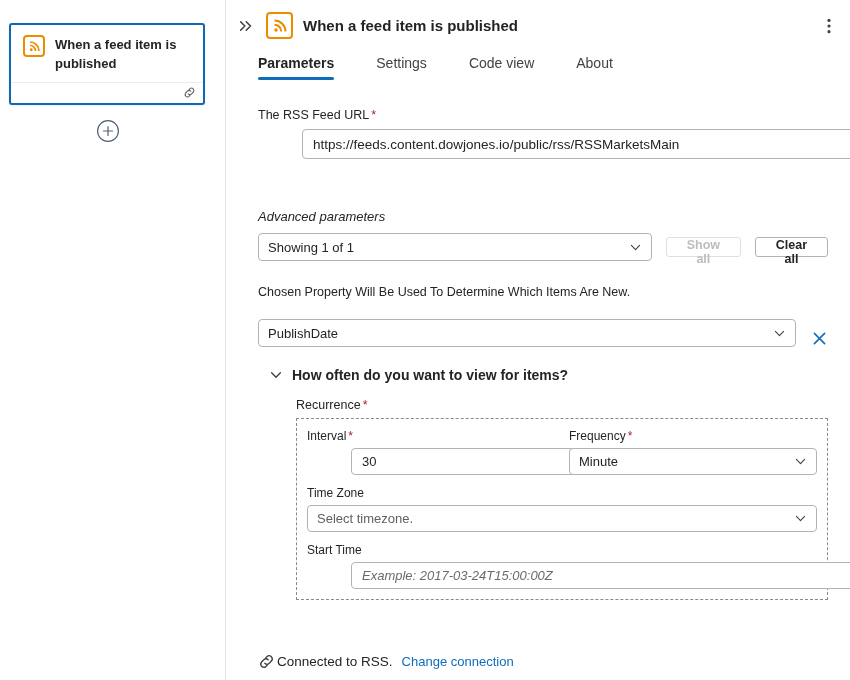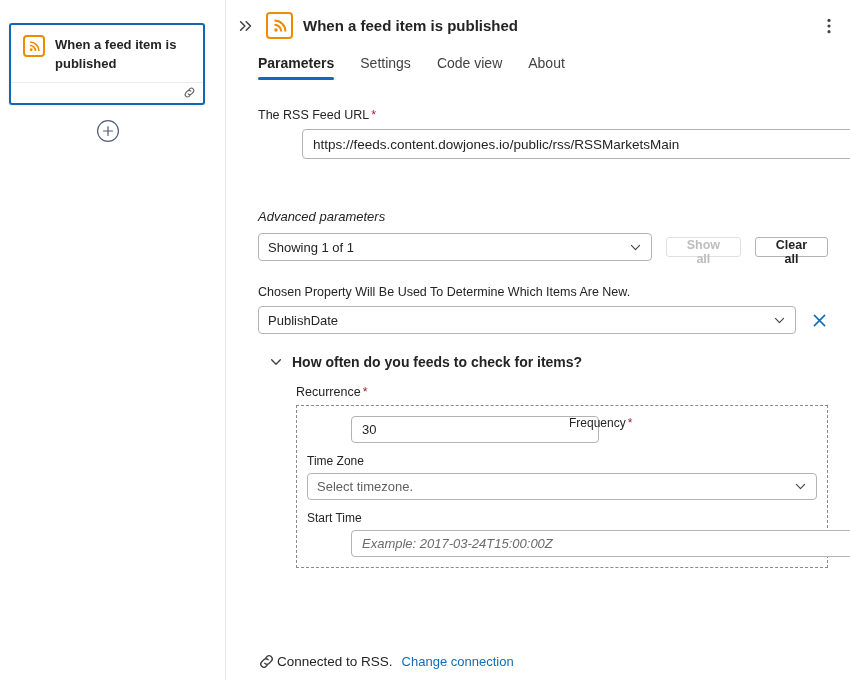--- a/index.html
+++ b/index.html
@@ -23,21 +23,21 @@
     color:#50607a; cursor:pointer; background:#fff; border-radius:50%; }
 
   
   .panel { position:absolute; left:227px; top:0; width:623px; height:680px; background:#fff; }
   .panel-header { display:flex; align-items:center; padding:12px 10px 0 10px; }
   .collapse-btn { width:18px; height:18px; color:#424242; margin-right:11px; cursor:pointer; }
   .header-icon { width:27px; height:27px; margin-right:10px; }
   .panel-title { font-size:15px; font-weight:700; flex:1; }
   .more-btn { width:18px; height:18px; color:#424242; cursor:pointer; margin-right:2px; }
 
-  .tabs { display:flex; gap:26px; padding-left:31px; margin-top:16px; }
+  .tabs { display:flex; gap:42px; padding-left:31px; margin-top:16px; }
   .tab { font-size:14px; color:#424242; padding-bottom:9px; position:relative; cursor:pointer; }
   .tab.active { font-weight:700; color:#242424; }
   .tab.active::after { content:""; position:absolute; left:0; right:0; bottom:0;
     height:3px; border-radius:2px; background:#0f6cbd; }
 
   .content { padding:0 22px 0 31px; }
   .field-label { font-size:12.5px; color:#242424; }
   .star { color:#a4262c; margin-left:2px; }
   .text-input { width:100%; height:30px; border:1px solid #b3b3b3; border-radius:4px;
     padding:0 10px; font-size:13.5px; color:#242424; font-family:"Liberation Sans",sans-serif;
@@ -54,21 +54,21 @@
 
   .adv-label { margin-top:50px; font-size:13px;font-style:italic; }
   .adv-row { display:flex; gap:14px; margin-top:9px; align-items:center; }
   .adv-combo { width:423px; }
   .btn { height:20px; padding:0 13px; border-radius:3px; background:#fff;
     font-size:12.5px; font-weight:700; font-family:"Liberation Sans",sans-serif; cursor:pointer; }
   .btn.disabled { color:#bdbdbd; border:1px solid #e0e0e0; cursor:default; }
   .btn.normal { color:#242424; border:1px solid #b3b3b3; }
 
   .chosen-label { margin-top:24px; font-size:12.5px; }
-  .chosen-row { display:flex; gap:15px; margin-top:7px; align-items:center; }
+  .chosen-row { display:flex; gap:15px; margin-top:20px; align-items:flex-end; }
   .chosen-combo { flex:1; }
   .dismiss-btn { width:17px; height:17px; color:#0f6cbd; cursor:pointer; flex:0 0 auto; }
 
   .section-toggle { margin-top:20px; margin-left:11px; display:flex; align-items:center;
     gap:9px; cursor:pointer; }
   .section-toggle .chev { width:14px; height:14px; color:#424242; }
   .section-title { font-size:14px; font-weight:700; }
 
   .recurrence { margin-top:15px; margin-left:38px; }
   .rec-box { margin-top:6px; border:1px dashed #8a8a8a; padding:10px; background:#fff;
@@ -192,38 +192,49 @@
       </span>
     </div>
 
     
     <div class="section-toggle">
       <span class="chev">
         <svg width="14" height="14" viewBox="0 0 16 16">
             <path d="M3 5.5 8 10.5 13 5.5" fill="none" stroke="currentColor" stroke-width="1.6" stroke-linecap="round" stroke-linejoin="round"></path>
           </svg>
       </span>
-      <span class="section-title">How often do you feeds to check for items?</span>
+      <span class="section-title">How often do you want to view for items?</span>
     </div>
 
     
     <div class="recurrence">
       <div class="field-label">
         <span>Recurrence</span><span class="star">*</span>
       </div>
       <div class="rec-box">
 
         <div class="rec-field">
+          <span class="field-label">
+            <span>Interval</span><span class="star">*</span>
+          </span>
           <input class="text-input rec-input" type="text" value="30" style="">
         </div>
 
         <div class="rec-field">
           <span class="field-label">
             <span>Frequency</span><span class="star">*</span>
           </span>
+          <div class="combo rec-combo">
+            <span class="val">Minute</span>
+            <span class="chev">
+              <svg width="13" height="13" viewBox="0 0 16 16">
+                  <path d="M3 5.5 8 10.5 13 5.5" fill="none" stroke="currentColor" stroke-width="1.4" stroke-linecap="round" stroke-linejoin="round"></path>
+                </svg>
+            </span>
+          </div>
         </div>
 
         <div class="rec-field full">
           <span class="field-label">Time Zone</span>
           <div class="combo rec-combo">
             <span class="ph">Select timezone.</span>
             <span class="chev">
               <svg width="13" height="13" viewBox="0 0 16 16">
                   <path d="M3 5.5 8 10.5 13 5.5" fill="none" stroke="currentColor" stroke-width="1.4" stroke-linecap="round" stroke-linejoin="round"></path>
                 </svg>

